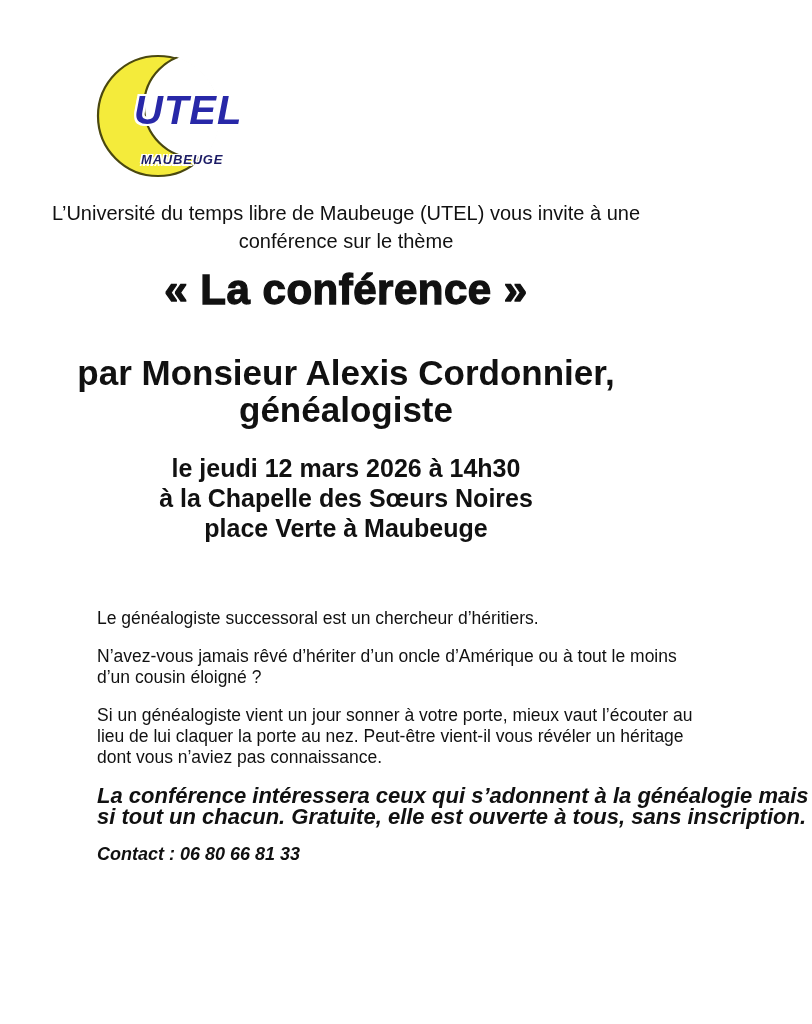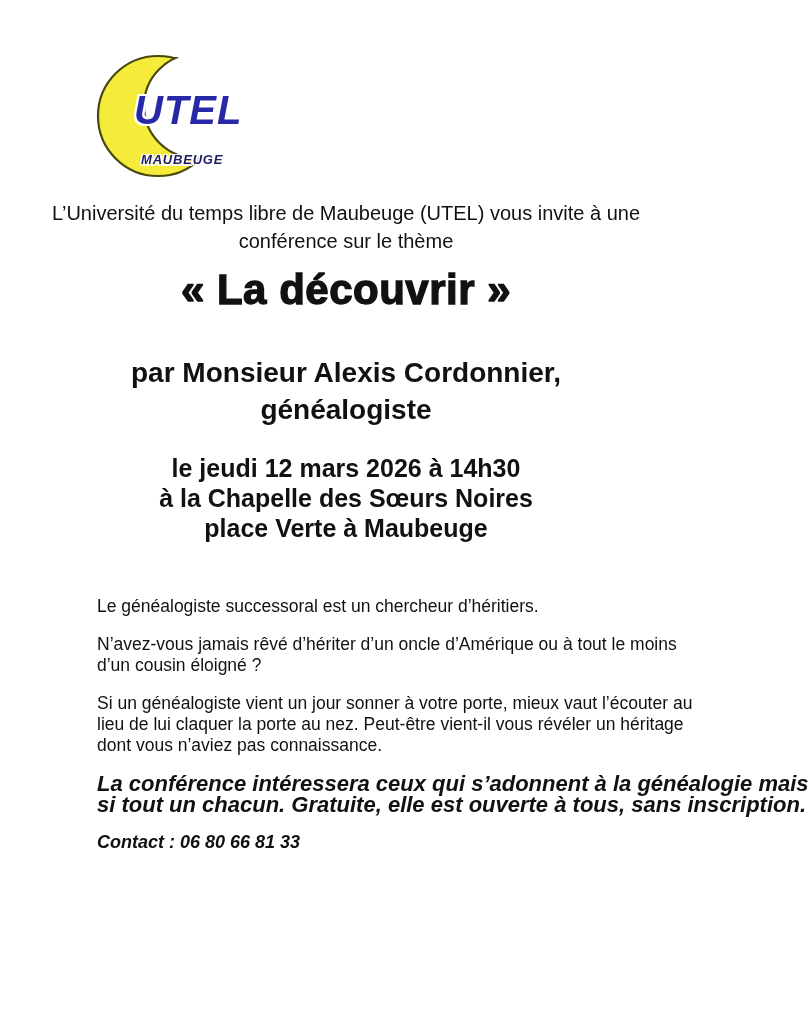--- a/index.html
+++ b/index.html
@@ -74,42 +74,42 @@
   .title {
     top: 266px;
     font-size: 42px;
     line-height: 48px;
     font-weight: bold;
     -webkit-text-stroke: 1.3px #111111;
     letter-spacing: 0.5px;
   }
   .speaker {
     top: 354px;
-    font-size: 28px;
+    font-size: 35px;
     line-height: 37px;
     font-weight: bold;
   }
   .event {
     top: 453px;
     font-size: 25px;
     line-height: 30px;
     font-weight: bold;
   }
   
   .body-text {
     position: absolute;
     left: 97px;
     top: 596px;
     width: 680px;
     font-size: 17.5px;
     line-height: 21px;
   }
   .para {
     white-space: pre;
-    margin: 0 0 17px 0;
+    margin: 12px 0 17px 0;
   }
   .emphasis {
     white-space: pre;
     margin: 0 0 17px 0;
     font-weight: bold;
     font-style: italic;
     font-size: 22px;
   }
   .contact {
     white-space: pre;
@@ -133,21 +133,21 @@
       <circle cx="66" cy="68" r="60" fill="#f4eb3b" stroke="#4a480f" stroke-width="2.2"></circle>
       <circle cx="104" cy="58" r="52" fill="#ffffff" stroke="#4a480f" stroke-width="2.2" clip-path="url(#crescent-clip)"></circle>
     </svg>
     <span class="acronym">UTEL</span>
     <span class="city">MAUBEUGE</span>
   </div>
 
   <div class="centered intro">L’Université du temps libre de Maubeuge (UTEL) vous invite à une
 conférence sur le thème</div>
 
-  <div class="centered title">« La découvrir »</div>
+  <div class="centered title">« La conférence »</div>
 
   <div class="centered speaker">par Monsieur Alexis Cordonnier,
 généalogiste</div>
 
   <div class="centered event">le jeudi 12 mars 2026 à 14h30
 à la Chapelle des Sœurs Noires
 place Verte à Maubeuge</div>
 
   <div class="body-text">
     <div class="para">Le généalogiste successoral est un chercheur d’héritiers.</div>

